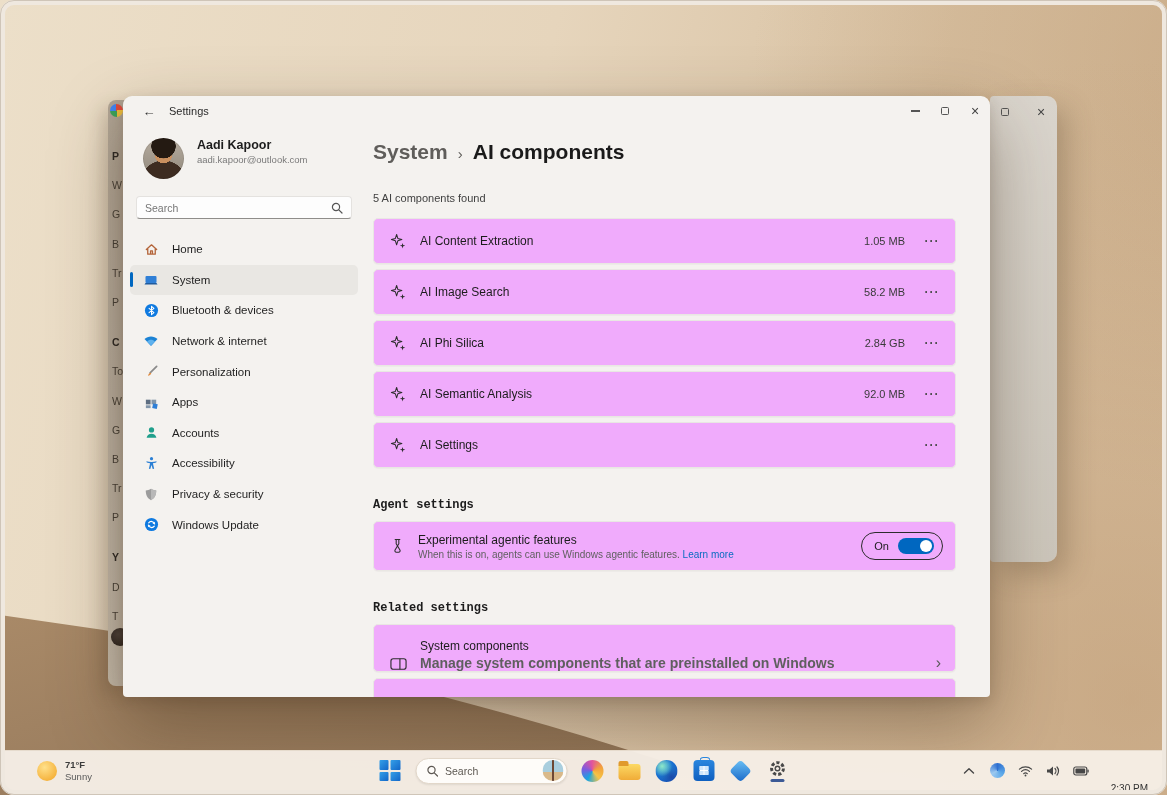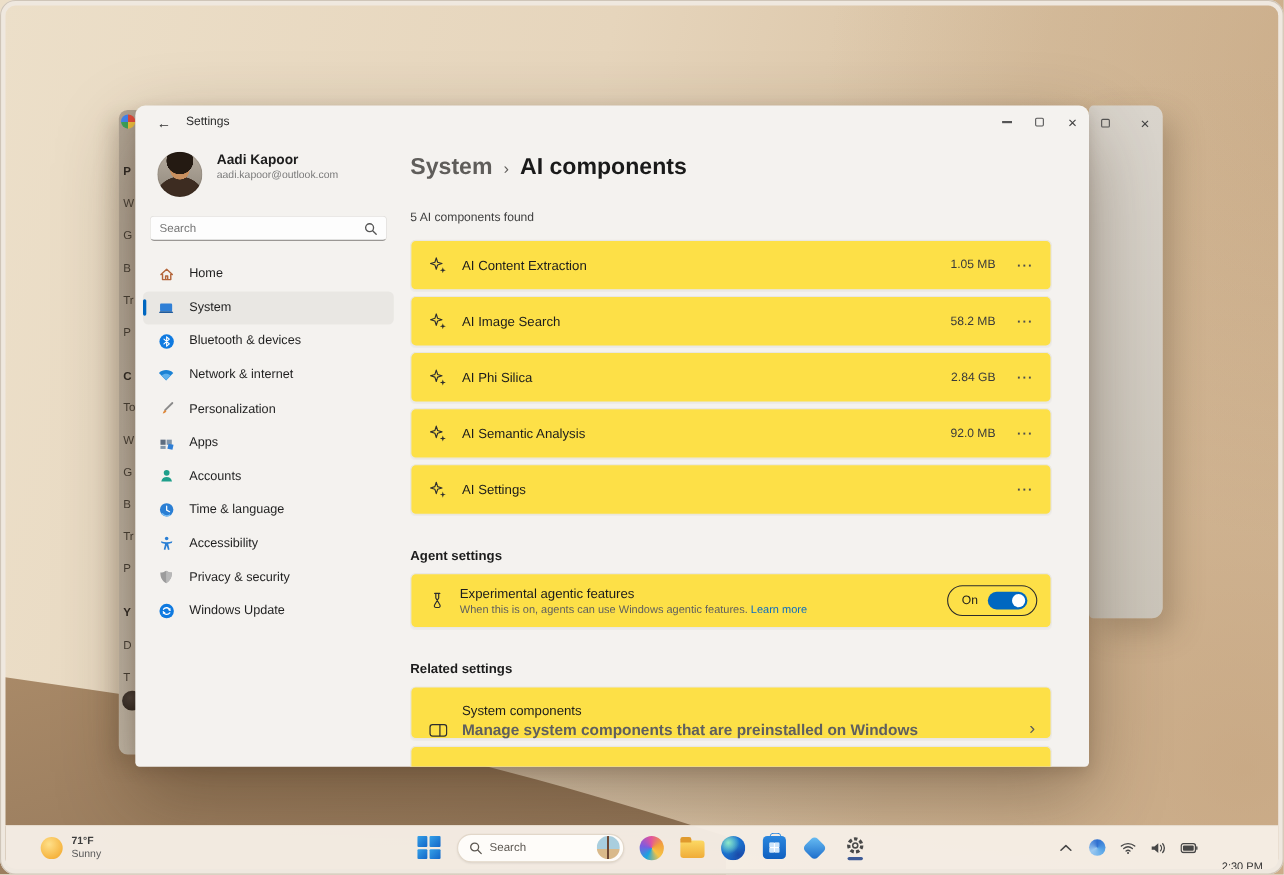--- a/index.html
+++ b/index.html
@@ -70,26 +70,26 @@
   .nav-item.selected{background:#e9e7e3;}
   .nav-item.selected::before{content:"";position:absolute;left:0;top:7.5px;width:3px;height:15px;border-radius:3px;background:#0067c0;}
 
   .main{flex:1;padding:0 0 0 8px;overflow:hidden;}
   .breadcrumb{display:flex;align-items:baseline;gap:10px;margin-top:14px;font-size:21px;font-weight:600;}
   .bc-parent{color:#5f5d5a;}
   .bc-sep{color:#5f5d5a;font-size:15px;font-weight:400;}
   .bc-current{color:#1a1a1a;}
   .count-text{margin-top:28px;font-size:11px;color:#3f3f3f;}
   .card-list{margin-top:14px;width:583px;display:flex;flex-direction:column;gap:5px;}
-  .card{background:#fde047;border:1px solid #e9e7e3;border-radius:5px;box-shadow:0 1px 1px rgba(0,0,0,.03);}
+  .card{background:#f0abfc;border:1px solid #e9e7e3;border-radius:5px;box-shadow:0 1px 1px rgba(0,0,0,.03);}
   .comp-card{height:46px;display:flex;align-items:center;padding:0 12px 0 16px;}
   .comp-label{margin-left:13px;font-size:12px;color:#1c1c1c;}
   .comp-size{margin-left:auto;font-size:11px;color:#3a3a3a;}
   .more-btn{margin-left:16px;width:22px;text-align:center;font-size:12px;font-weight:700;letter-spacing:1px;color:#4c4c4c;}
-  .section-header{margin-top:30px;font-size:12px;font-weight:700;color:#1c1c1c;width:583px;}
+  .section-header{margin-top:30px;font-size:12px;font-weight:700;color:#1c1c1c;width:583px;font-family:Liberation Mono, monospace;}
   .agent-card{margin-top:9px;width:583px;height:50px;display:flex;align-items:center;padding:0 12px 0 16px;}
   .agent-texts{margin-left:13px;display:flex;flex-direction:column;gap:2px;}
   .agent-title{font-size:12px;color:#1c1c1c;}
   .agent-desc{font-size:10px;color:#5f5f5f;}
   .learn-link{color:#0b6cc1;}
   .toggle-focus{margin-left:auto;display:flex;align-items:center;gap:9px;border:1.6px solid #2c2c2c;border-radius:15px;padding:5px 8px 5px 12px;}
   .toggle-label{font-size:11px;color:#1c1c1c;}
   .toggle{width:36px;height:16px;border-radius:999px;background:#0067c0;position:relative;}
   .toggle .knob{position:absolute;right:2.5px;top:2px;width:12px;height:12px;border-radius:50%;background:#fff;}
   .related-card{margin-top:9px;width:583px;height:48px;display:flex;align-items:flex-end;padding:0 14px 0 16px;}
@@ -296,30 +296,20 @@
               <svg width="15" height="15" viewBox="0 0 16 16">
                   <circle cx="8" cy="5.2" r="2.8" fill="#1f9f8b"></circle>
                   <path d="M2.8 13.5 C3.3 10.6 5.4 9.2 8 9.2 C10.6 9.2 12.7 10.6 13.2 13.5 Z" fill="#1f9f8b"></path>
                 </svg>
             </span>
             <span>Accounts</span>
           </div>
           <div class="nav-item">
             <span class="nicon">
               <svg width="15" height="15" viewBox="0 0 16 16">
-                  <circle cx="8" cy="8" r="6.5" fill="#2a7fd4"></circle>
-                  <path d="M8 4.5 V8.3 L10.8 9.8" fill="none" stroke="#fff" stroke-width="1.2" stroke-linecap="round"></path>
-                  <path d="M3.5 11.5 C5.5 13.8 9 14.3 11.5 12.8" fill="none" stroke="#7cc0f5" stroke-width="1.4"></path>
-                </svg>
-            </span>
-            <span>Time &amp; language</span>
-          </div>
-          <div class="nav-item">
-            <span class="nicon">
-              <svg width="15" height="15" viewBox="0 0 16 16">
                   <circle cx="8" cy="2.8" r="1.7" fill="#2a7fd4"></circle>
                   <path d="M2.5 5.5 C6 6.6 10 6.6 13.5 5.5 L13 7 C11.5 7.5 10.5 7.7 9.5 7.8 L10.8 13.5 L9.3 13.9 L8 9.5 L6.7 13.9 L5.2 13.5 L6.5 7.8 C5.5 7.7 4.5 7.5 3 7 Z" fill="#2a7fd4"></path>
                 </svg>
             </span>
             <span>Accessibility</span>
           </div>
           <div class="nav-item">
             <span class="nicon">
               <svg width="14" height="15" viewBox="0 0 16 16">
                   <path d="M8 1.5 C10 2.8 12 3.4 14 3.5 C14 8.5 12.3 12.3 8 14.5 C3.7 12.3 2 8.5 2 3.5 C4 3.4 6 2.8 8 1.5 Z" fill="#9c9c9c"></path>

